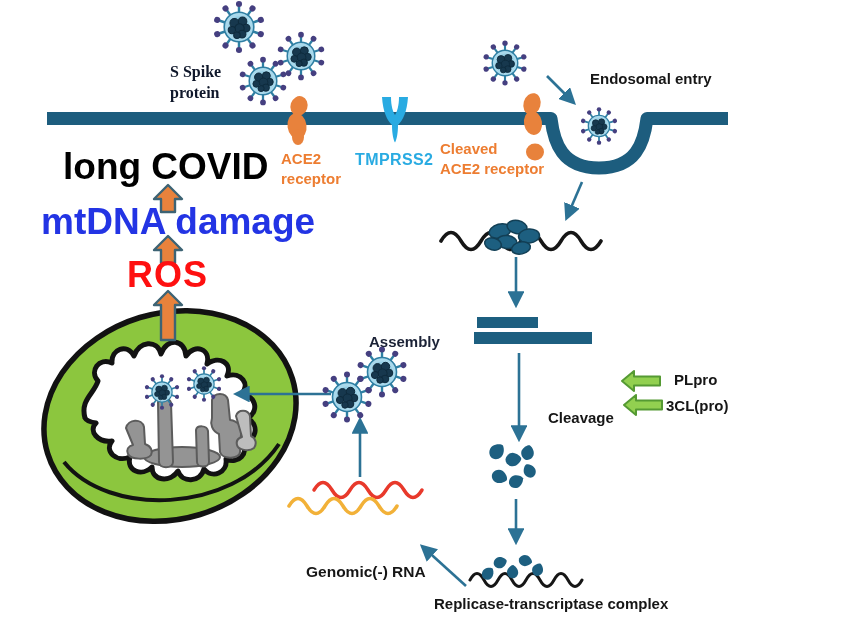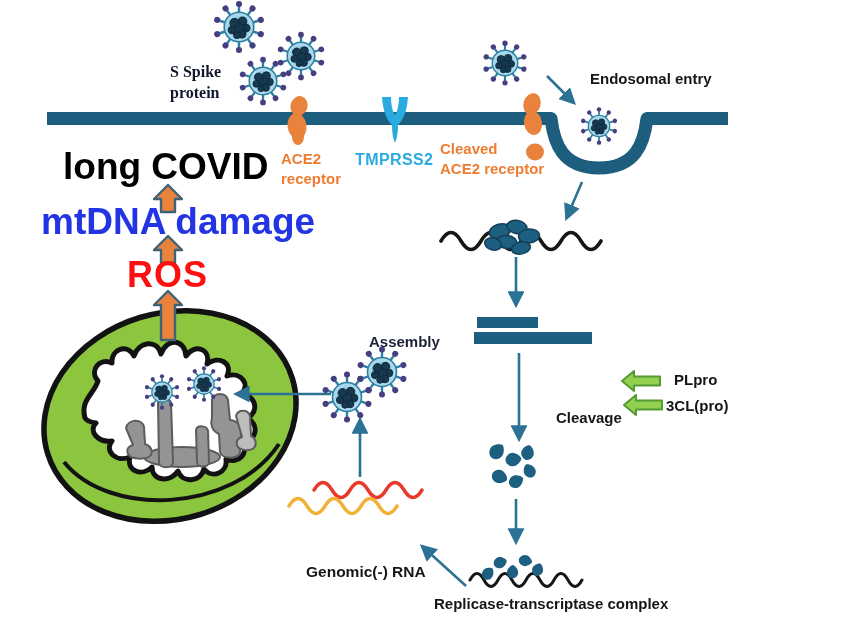--- a/index.html
+++ b/index.html
@@ -15,21 +15,21 @@
   #lbl-tmprss2{left:355px;top:151px;font-size:16px;color:#29abe2;letter-spacing:.4px;}
   #lbl-cleaved{left:440px;top:139px;font-size:15px;color:#ed7d31;line-height:20px;}
   #lbl-endo{left:584px;top:70px;font-size:15px;color:#161616;margin-left:6px;}
   #lbl-covid{left:63px;top:146px;font-size:37px;color:#000000;}
   #lbl-mtdna{left:41px;top:201px;font-size:37px;color:#2334e4;}
   #lbl-ros{left:127px;top:254px;font-size:36px;color:#fe1010;letter-spacing:1px;}
   #lbl-assembly{left:369px;top:333px;font-size:15px;color:#1b2236;}
   #lbl-genomic{left:306px;top:523px;font-size:15.5px;color:#161616;margin-top:40px;}
   #lbl-plpro{left:674px;top:371px;font-size:15px;color:#161616;}
   #lbl-3cl{left:666px;top:397px;font-size:15px;color:#161616;}
-  #lbl-cleavage{left:548px;top:409px;font-size:15px;color:#161616;margin-left:8px;}
+  #lbl-cleavage{left:548px;top:409px;font-size:15px;color:#161616;}
   #lbl-effective{left:538px;top:450px;font-size:15px;color:#161616;width:142px;text-align:center;line-height:18px;}
   #lbl-replicase{left:434px;top:595px;font-size:15px;color:#161616;}
 </style>
 </head>
 <body>
 
 <div class="canvas">
 
   <svg width="867" height="625" viewBox="0 0 867 625">
     <defs>

